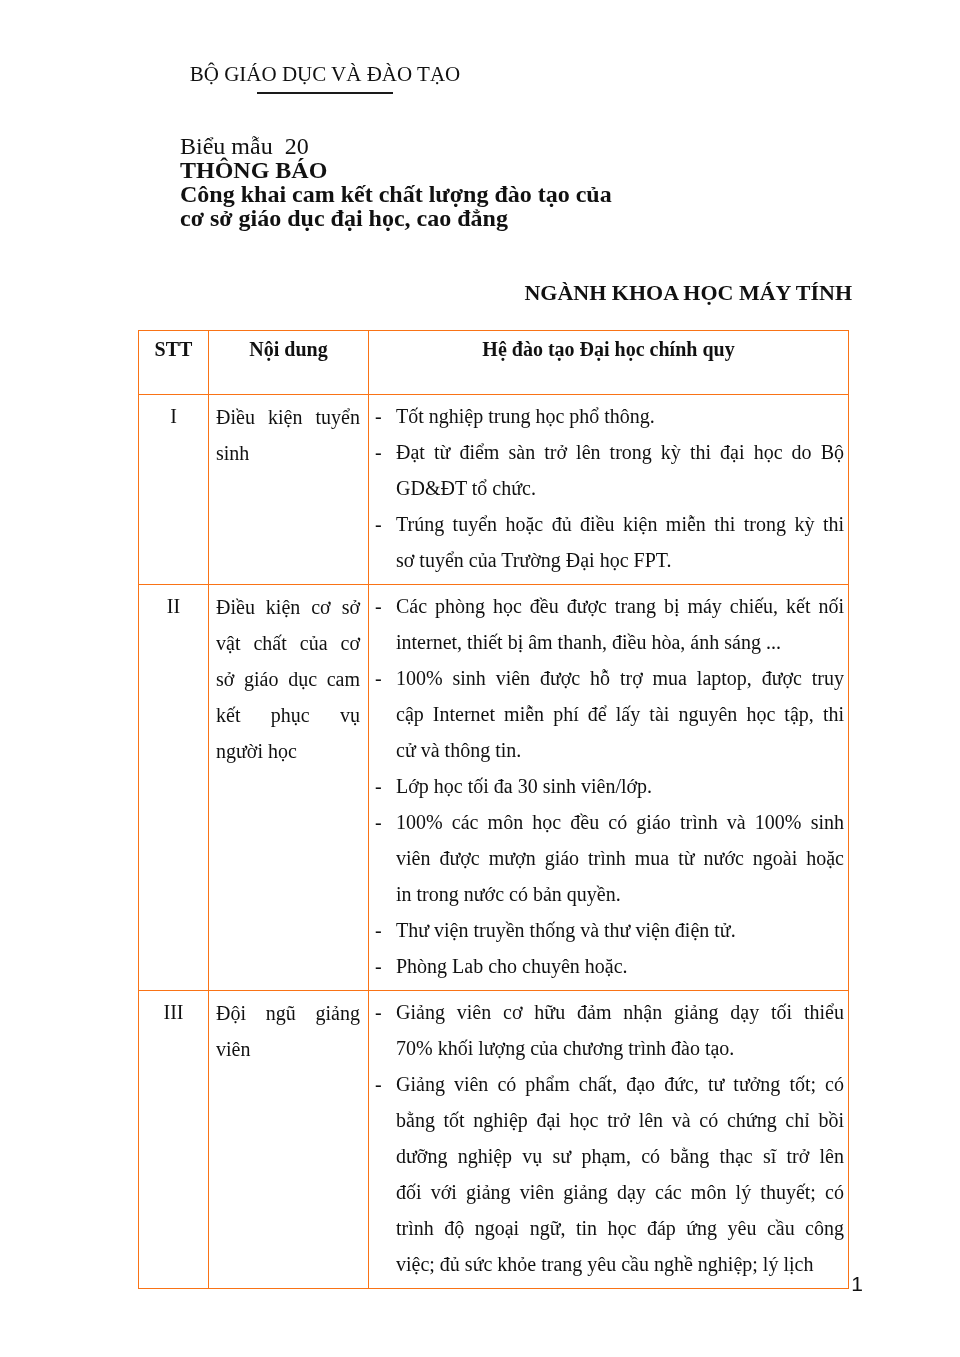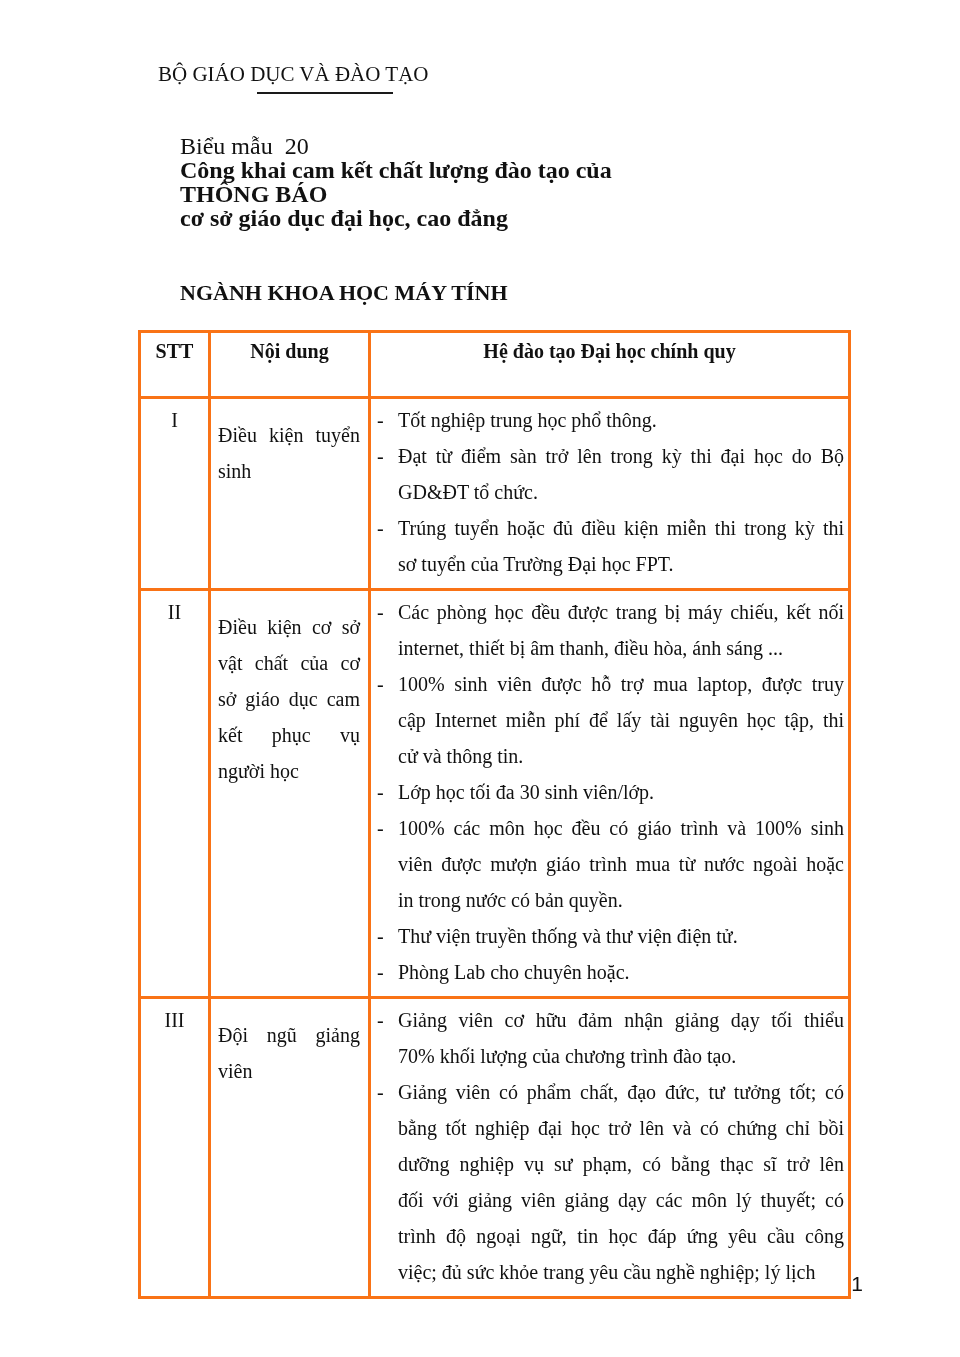--- a/index.html
+++ b/index.html
@@ -4,53 +4,53 @@
 <style>
   html,body { margin:0; padding:0; }
   body {
     width:960px; height:1357px; position:relative;
     background:#ffffff; color:#111111;
     font-family:"Liberation Serif","DejaVu Serif",serif;
     overflow:hidden;
   }
   .ministry-block {
     position:absolute; top:61px; left:158px; width:334px;
-    text-align:left; font-size:21px; line-height:27px;
+    text-align:center; font-size:21px; line-height:27px;
   }
   .university-line { font-weight:bold; letter-spacing:0.2px; }
   .header-rule { width:136px; height:2px; background:#1a1a1a; margin:4px auto 0 auto; }
 
   .title-block {
     position:absolute; top:134px; left:180px; width:672px;
     text-align:left; font-size:24px; line-height:24px;
   }
   .form-label { white-space:pre-wrap; }
   .bold-line { font-weight:bold; }
 
   .major-title {
     position:absolute; top:280px; left:180px; width:672px;
-    text-align:left; font-weight:bold; font-size:22px;
+    text-align:right; font-weight:bold; font-size:22px;
   }
 
   table.doc-table {
     position:absolute; top:330px; left:138px;
     width:710px; border-collapse:collapse; table-layout:fixed;
     font-size:20px;
   }
   .doc-table col.c1col { width:70px; }
   .doc-table col.c2col { width:160px; }
   .doc-table col.c3col { width:480px; }
   .doc-table th, .doc-table td {
-    border:3px solid #f97316; vertical-align:top; overflow:hidden;
+    border:1px solid #f97316; vertical-align:top; overflow:hidden;
   }
   .doc-table th {
     font-weight:bold; height:56px; padding:7px 2px 0 2px; text-align:center;
   }
   td.c1 { text-align:center; padding-top:3px; line-height:36px; }
-  td.c2 { padding:18px 8px 4px 7px; line-height:36px; }
+  td.c2 { padding:4px 8px 4px 7px; line-height:36px; }
   td.c3 { padding:3px 4px 6px 6px; line-height:36px; }
 
   .item { display:flex; align-items:flex-start; }
   .dash { flex:none; width:21px; }
   .itext { flex:1; min-width:0; }
   .line { text-align:left; }
   .line.j { text-align:justify; text-align-last:justify; }
 
   .page-number {
     position:absolute; top:1272px; left:842px; width:30px;
@@ -61,22 +61,22 @@
 </head>
 <body>
 
 <div class="ministry-block">
   <div>BỘ GIÁO DỤC VÀ ĐÀO TẠO</div>
   <div class="header-rule"></div>
 </div>
 
 <div class="title-block">
   <div class="form-label">Biểu mẫu  20</div>
+  <div class="bold-line">THÔNG BÁO</div>
   <div class="bold-line">Công khai cam kết chất lượng đào tạo của</div>
-  <div class="bold-line">THÔNG BÁO</div>
   <div class="bold-line">cơ sở giáo dục đại học, cao đẳng</div>
 </div>
 
 <div class="major-title">NGÀNH KHOA HỌC MÁY TÍNH</div>
 
 <table class="doc-table">
   <colgroup>
     <col class="c1col">
       <col class="c2col">
       <col class="c3col">

